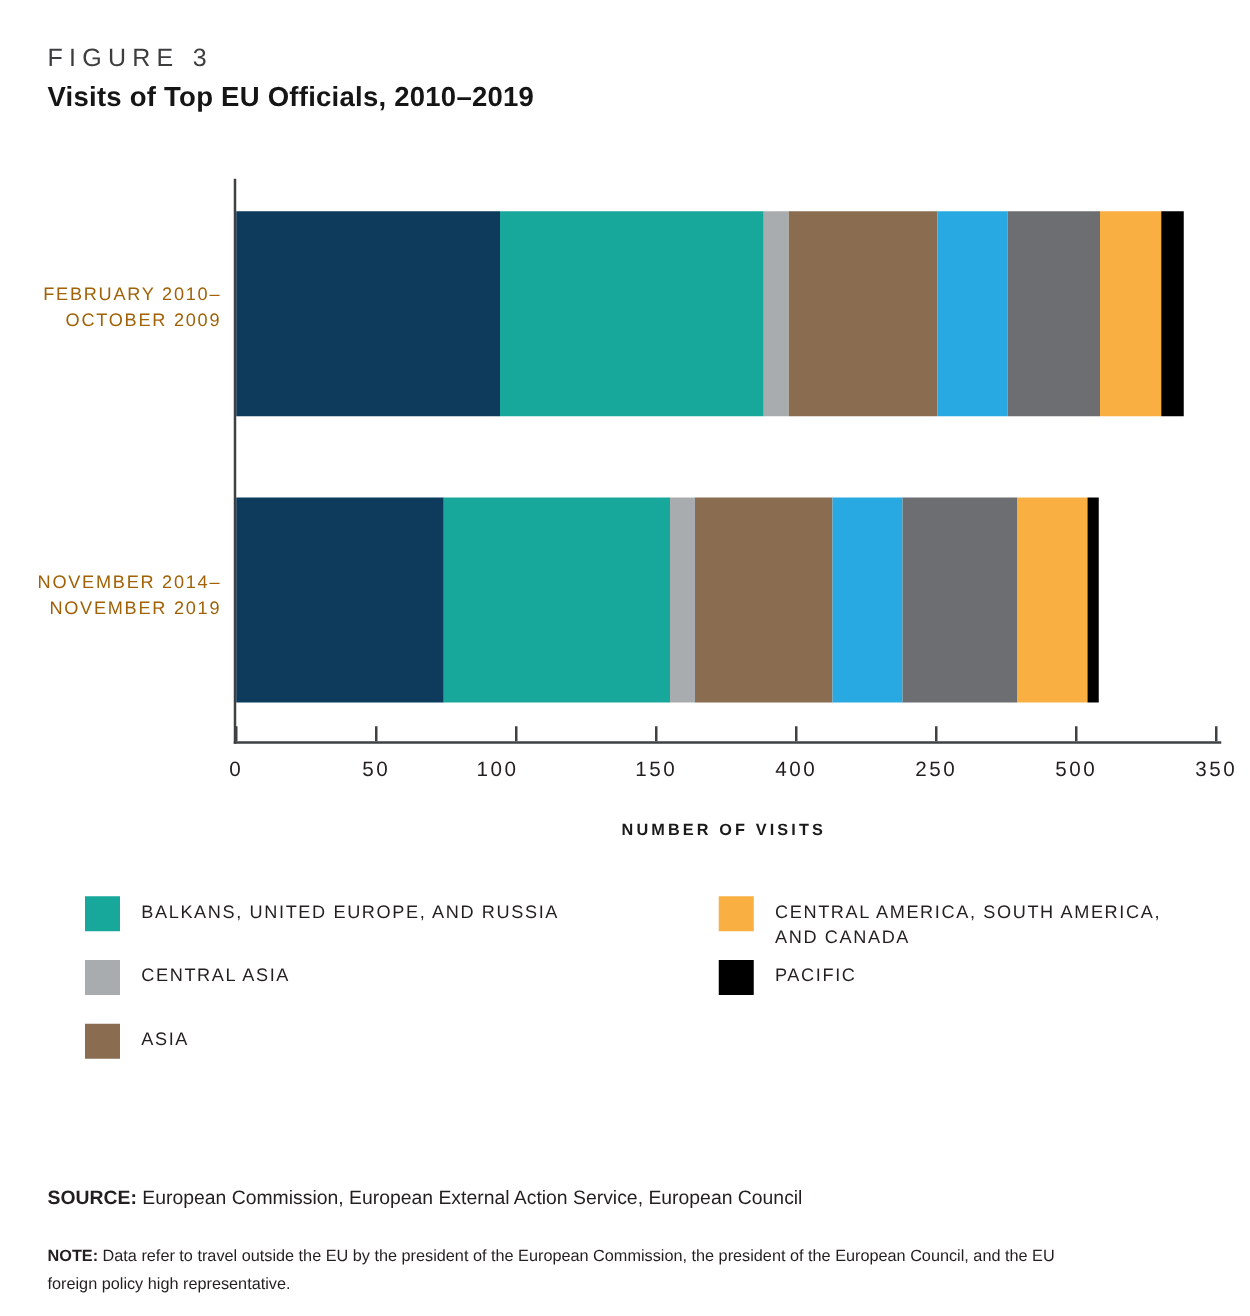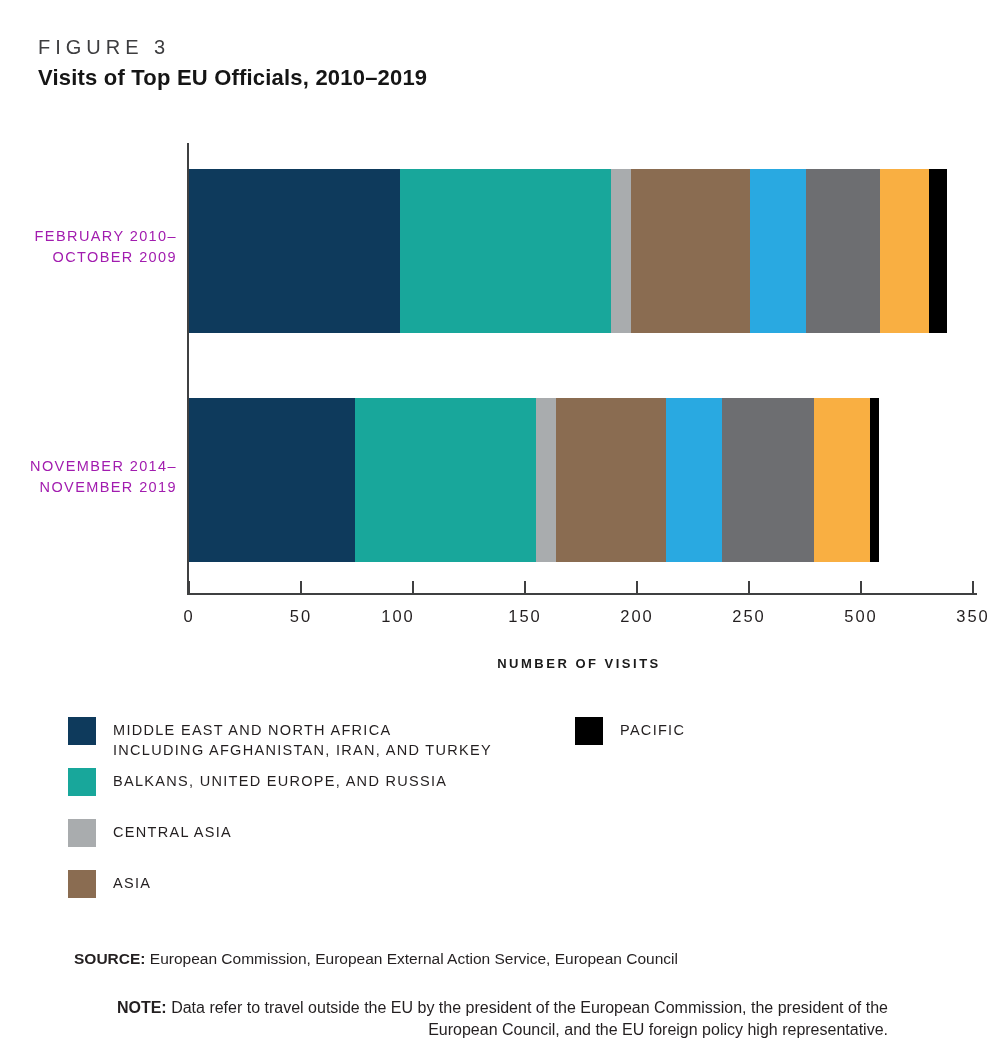--- a/index.html
+++ b/index.html
@@ -15,53 +15,53 @@
   .x-axis{position:absolute;left:0;top:450px;width:790px;height:2px;background:#3f4041;}
   .tick{position:absolute;top:438px;width:2px;height:12px;background:#3f4041;}
   .tick-label{position:absolute;top:464px;width:70px;margin-left:-35px;text-align:center;
     font-size:16.5px;letter-spacing:2px;color:#231f20;}
   .bar{position:absolute;left:2px;height:164px;display:flex;}
   .segment{height:100%;flex:0 0 auto;}
   .axis-title{position:absolute;left:187px;top:656px;width:784px;text-align:center;
     font-size:13px;font-weight:700;letter-spacing:2.5px;color:#1a1a1a;}
 
   .bar-label{position:absolute;left:22px;width:155px;text-align:right;
-    font-size:14.5px;letter-spacing:1.4px;line-height:21px;color:#a21caf;}
+    font-size:14.5px;letter-spacing:1.4px;line-height:21px;color:#a16207;}
 
   .legend{position:absolute;top:716px;left:0;width:1000px;}
   .legend-col{position:absolute;top:0;}
   .legend-col.col-0{left:68px;width:460px;}
   .legend-col.col-1{left:575px;width:420px;}
   .legend-item{display:flex;align-items:flex-start;min-height:51px;}
   .swatch{width:28px;height:28px;flex:0 0 28px;margin-right:17px;margin-top:1px;}
   .legend-text{font-size:14.5px;letter-spacing:1.3px;line-height:20px;padding-top:4px;color:#231f20;}
 
   .source-line{position:absolute;left:38px;top:932px;width:920px;font-size:15.5px;line-height:22px;}
-  .note-line{position:absolute;left:56px;top:981px;width:832px;font-size:16px;line-height:22px;text-align:right;}
-  .caption-label{font-weight:700;margin-left:36px;}
+  .note-line{position:absolute;left:38px;top:981px;width:832px;font-size:13px;line-height:22px;}
+  .caption-label{font-weight:700;}
 </style>
 </head>
 <body>
 
 <div class="fig-label">FIGURE 3</div>
 <div class="fig-title">Visits of Top EU Officials, 2010–2019</div>
 
 <div class="chart">
   <div class="y-axis"></div>
   <div class="x-axis"></div>
 <div class="tick" style="left: 1px;"></div>
     <div class="tick-label" style="left: 2px;">0</div>
     <div class="tick" style="left: 113px;"></div>
     <div class="tick-label" style="left: 114px;">50</div>
     <div class="tick" style="left: 225px;"></div>
     <div class="tick-label" style="left: 211px;">100</div>
     <div class="tick" style="left: 337px;"></div>
     <div class="tick-label" style="left: 338px;">150</div>
     <div class="tick" style="left: 449px;"></div>
-    <div class="tick-label" style="left: 450px;">200</div>
+    <div class="tick-label" style="left: 450px;">400</div>
     <div class="tick" style="left: 561px;"></div>
     <div class="tick-label" style="left: 562px;">250</div>
     <div class="tick" style="left: 673px;"></div>
     <div class="tick-label" style="left: 674px;">500</div>
     <div class="tick" style="left: 785px;"></div>
     <div class="tick-label" style="left: 786px;">350</div>
     <div class="bar" style="top: 26px; height: 164px;">
       <div class="segment" title="Middle East and North Africa including Afghanistan, Iran, and Turkey: 94" style="width: 211px; background: rgb(14, 58, 92);"></div>
       <div class="segment" title="Balkans, Eastern Europe, and Russia: 94" style="width: 211px; background: rgb(24, 167, 155);"></div>
       <div class="segment" title="Central Asia: 9" style="width: 20px; background: rgb(169, 172, 174);"></div>
@@ -81,46 +81,46 @@
       <div class="segment" title="Central America, South America, and Canada: 25" style="width: 56px; background: rgb(249, 175, 66);"></div>
       <div class="segment" title="Pacific: 4" style="width: 9px; background: rgb(0, 0, 0);"></div>
     </div>
   </div>
 
 <div class="axis-title">NUMBER OF VISITS</div>
 
 <div class="legend">
     <div class="legend-col col-0">
       <div class="legend-item">
-        <span class="swatch" style="background: rgb(14, 58, 92);"></span>
-        <div class="legend-text">
-          <div>MIDDLE EAST AND NORTH AFRICA</div>
-          <div>INCLUDING AFGHANISTAN, IRAN, AND TURKEY</div>
-        </div>
-      </div>
-      <div class="legend-item">
         <span class="swatch" style="background: rgb(24, 167, 155);"></span>
         <div class="legend-text">
           <div>BALKANS, UNITED EUROPE, AND RUSSIA</div>
         </div>
       </div>
       <div class="legend-item">
         <span class="swatch" style="background: rgb(169, 172, 174);"></span>
         <div class="legend-text">
           <div>CENTRAL ASIA</div>
         </div>
       </div>
       <div class="legend-item">
         <span class="swatch" style="background: rgb(138, 108, 81);"></span>
         <div class="legend-text">
           <div>ASIA</div>
         </div>
       </div>
     </div>
     <div class="legend-col col-1">
+      <div class="legend-item">
+        <span class="swatch" style="background: rgb(249, 175, 66);"></span>
+        <div class="legend-text">
+          <div>CENTRAL AMERICA, SOUTH AMERICA,</div>
+          <div>AND CANADA</div>
+        </div>
+      </div>
       <div class="legend-item">
         <span class="swatch" style="background: rgb(0, 0, 0);"></span>
         <div class="legend-text">
           <div>PACIFIC</div>
         </div>
       </div>
     </div>
   </div>
 
 <p class="source-line">

